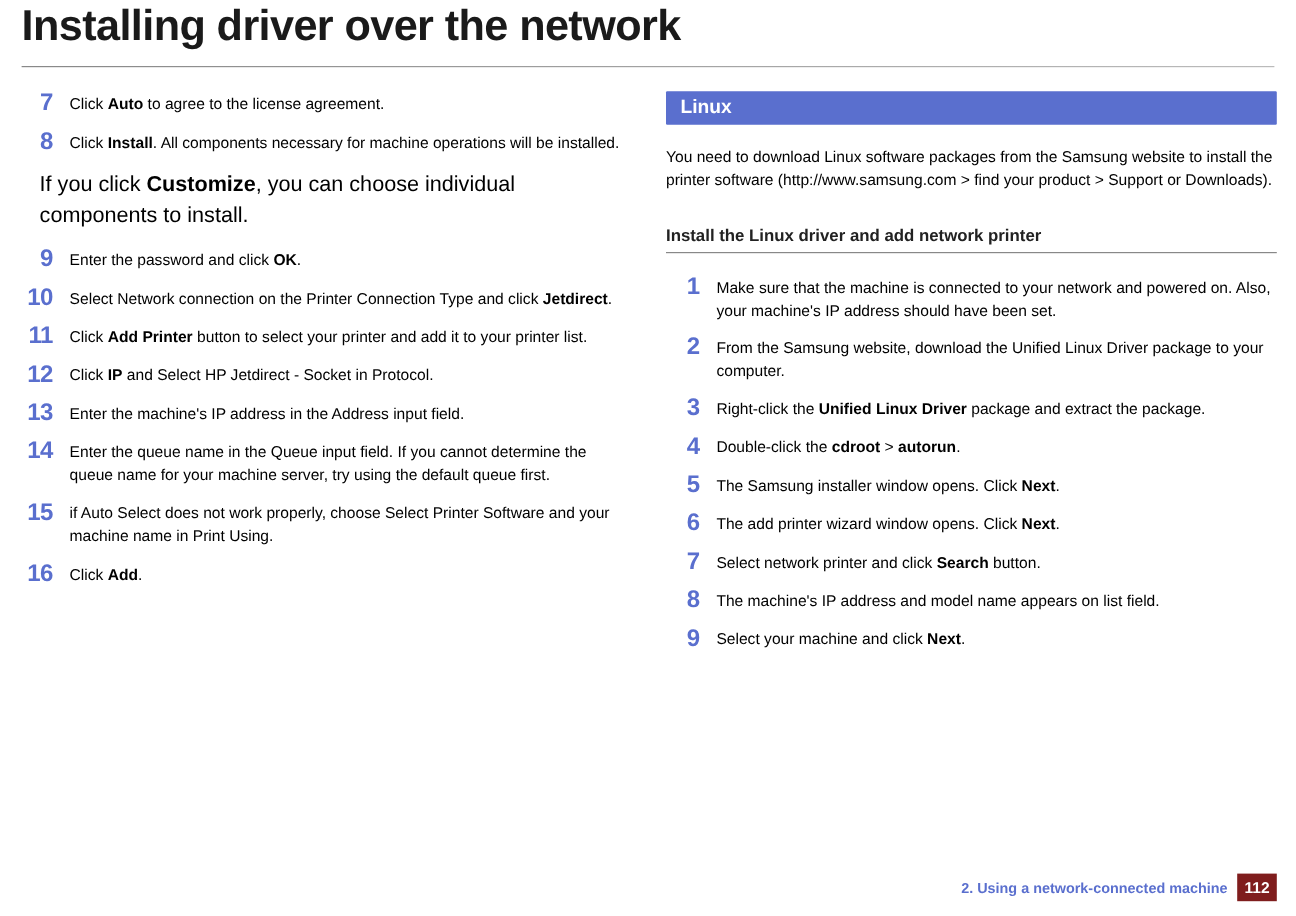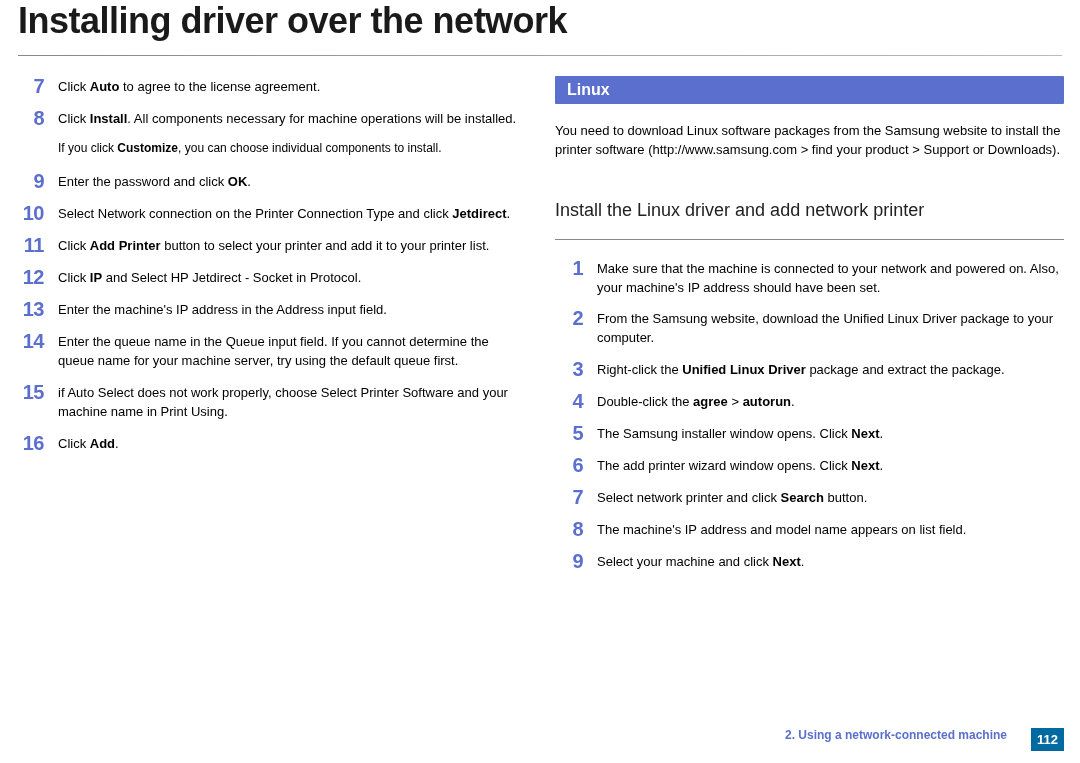--- a/index.html
+++ b/index.html
@@ -53,62 +53,62 @@
     letter-spacing: -0.5px;
   }
   .step-num.wide { min-width: 28px; }
   .step-body {
     flex: 1;
     font-size: 13px;
     line-height: 1.45;
     padding-top: 2px;
   }
   .step-indent {
-    margin-left: 42px;
-    font-size: 12px;
+    margin-left: 17px;
+    font-size: 18px;
     line-height: 1.45;
     margin-bottom: 14px;
   }
   .section-bar {
     background: #5a6fce;
     color: #fff;
     font-weight: 700;
     font-size: 16px;
     padding: 5px 12px;
     margin-bottom: 18px;
     border-radius: 1px;
   }
   .section-intro {
     font-size: 13px;
     line-height: 1.45;
-    margin-bottom: 40px;
+    margin-bottom: 28px;
   }
   .subheading {
-    font-size: 18px;
-    font-weight: 400;
+    font-size: 14px;
+    font-weight: 700;
     color: #222;
     border-bottom: 1px solid #888;
-    padding-bottom: 18px;
+    padding-bottom: 6px;
     margin-bottom: 18px;
   }
   .footer {
     position: absolute;
     bottom: 12px;
     right: 16px;
     display: flex;
-    align-items: flex-start;
-    gap: 24px;
+    align-items: center;
+    gap: 8px;
     font-size: 12px;
   }
   .footer-chapter {
     color: #5a6fce;
     font-weight: 700;
   }
   .footer-page {
-    background: #0369a1;
+    background: #7f1d1d;
     color: #fff;
     font-weight: 700;
     padding: 4px 6px;
     font-size: 13px;
     min-width: 30px;
     text-align: center;
   }
   b { font-weight: 700; }
 </style>
 </head>
@@ -174,21 +174,21 @@
       <div class="step">
         <div class="step-num wide">2</div>
         <div class="step-body">From the Samsung website, download the Unified Linux Driver package to your computer.</div>
       </div>
       <div class="step">
         <div class="step-num wide">3</div>
         <div class="step-body">Right-click the <b>Unified Linux Driver</b> package and extract the package.</div>
       </div>
       <div class="step">
         <div class="step-num wide">4</div>
-        <div class="step-body">Double-click the <b>agree</b> &gt; <b>autorun</b>.</div>
+        <div class="step-body">Double-click the <b>cdroot</b> &gt; <b>autorun</b>.</div>
       </div>
       <div class="step">
         <div class="step-num wide">5</div>
         <div class="step-body">The Samsung installer window opens. Click <b>Next</b>.</div>
       </div>
       <div class="step">
         <div class="step-num wide">6</div>
         <div class="step-body">The add printer wizard window opens. Click <b>Next</b>.</div>
       </div>
       <div class="step">

